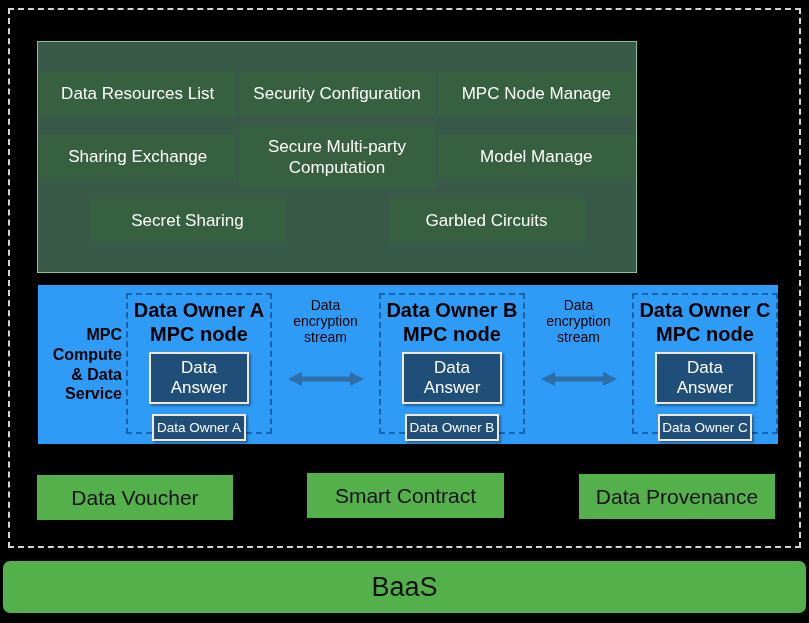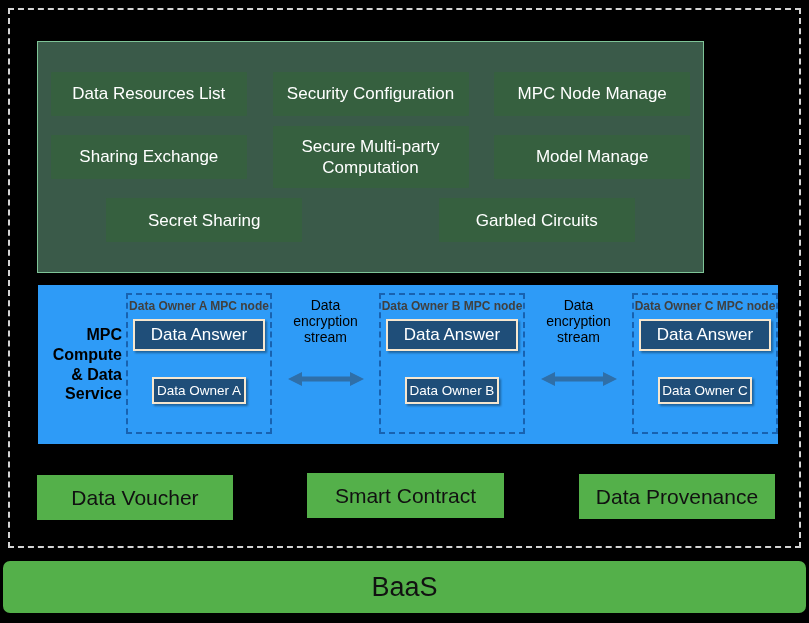--- a/index.html
+++ b/index.html
@@ -24,21 +24,21 @@
     height: 540px;
     border: 2px dashed #d4d4d4;
     box-sizing: border-box;
   }
 
   
   #services-panel {
     position: absolute;
     left: 37px;
     top: 41px;
-    width: 667px;
+    width: 600px;
     height: 232px;
     background: #3a5a49;
     border: 1px solid #7ec497;
     box-sizing: border-box;
     display: flex;
     flex-direction: column;
     justify-content: center;
     padding: 20px 0;
   }
   .svc-row {
@@ -99,40 +99,40 @@
     flex: 0 0 146px;
     margin: 8px 0 10px 0;
     border: 2px dashed #1862b0;
     box-sizing: border-box;
     display: flex;
     flex-direction: column;
     align-items: center;
     padding-top: 4px;
   }
   .node-title {
-    color: #404040;
-    font-size: 12px;
+    color: #000000;
+    font-size: 20px;
     font-weight: 700;
     line-height: 1.18;
     text-align: center;
     margin-bottom: 6px;
   }
   .node-box {
     background: #1f4e79;
     border: 2px solid #f7e7cf;
     color: #ffffff;
     text-align: center;
     box-sizing: border-box;
     box-shadow: 2px 2px 2px rgba(0,0,0,0.35);
   }
   .node-box.answer {
     font-size: 17px;
     padding: 4px 8px;
-    width: 132px;
-    margin-bottom: 26px;
+    width: 100px;
+    margin-bottom: 10px;
   }
   .node-box.owner {
     font-size: 13.5px;
     padding: 4px 2px;
     width: 94px;
   }
 
   
   .stream {
     flex: 1 1 auto;

